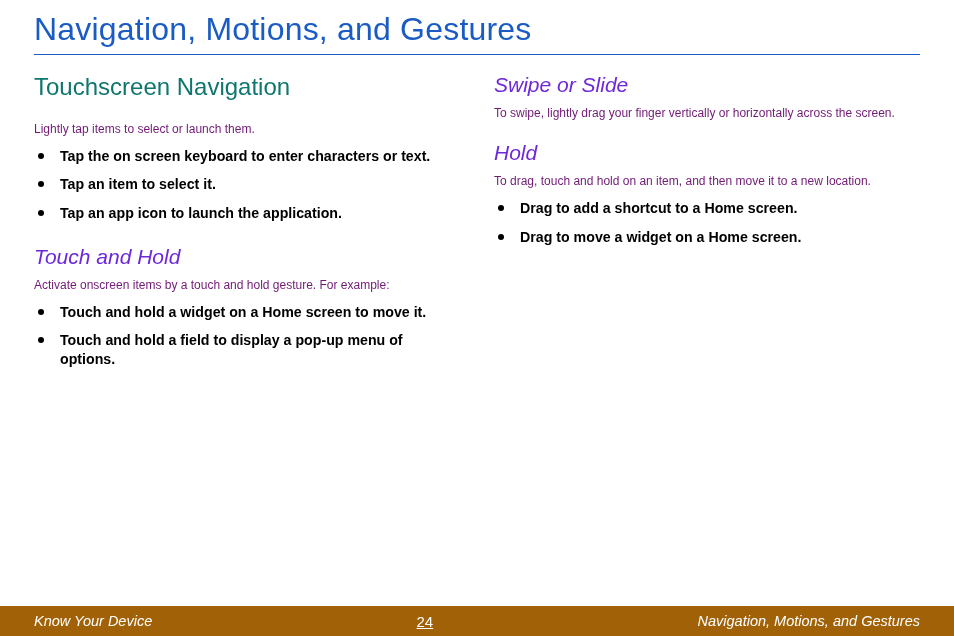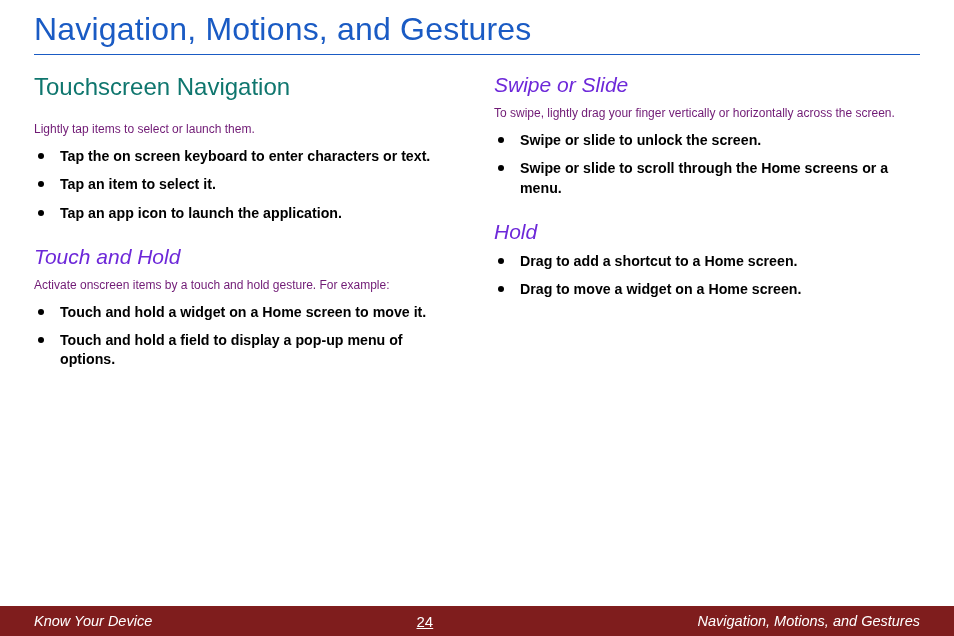--- a/index.html
+++ b/index.html
@@ -8,21 +8,21 @@
   .title { font-size: 32px; font-weight: 400; color: #1a5bc4; border-bottom: 1px solid #1a5bc4; padding-bottom: 6px; margin-bottom: 18px; letter-spacing: 0.2px; }
   .columns { display: flex; gap: 34px; }
   .col { width: 50%; }
   .section-h2 { font-size: 24px; font-weight: 400; color: #0f766e; margin-bottom: 16px; }
   .section-h3 { font-size: 21px; font-weight: 400; font-style: italic; color: #6d28d9; margin-bottom: 8px; }
   .para { font-size: 12px; color: #701a75; line-height: 1.35; margin-bottom: 10px; }
   ul.bullets { list-style: none; padding: 0; margin: 0 0 22px 0; }
   ul.bullets li { position: relative; padding-left: 26px; font-size: 14.2px; color: #000; line-height: 1.35; margin-bottom: 9px; font-weight: 600; }
   ul.bullets li::before { content: ""; position: absolute; left: 4px; top: 6px; width: 6px; height: 6px; background: #000; border-radius: 50%; }
   .block { margin-bottom: 20px; }
-  .footer { position: absolute; left: 0; bottom: 0; width: 100%; height: 30px; background: #7f1d1d; display: flex; align-items: center; justify-content: space-between; padding: 0 34px; color: #fff; font-style: italic; font-size: 14.5px; }
+  .footer { position: absolute; left: 0; bottom: 0; width: 100%; height: 30px; background: #a16207; display: flex; align-items: center; justify-content: space-between; padding: 0 34px; color: #fff; font-style: italic; font-size: 14.5px; }
   .footer .page-num { font-style: normal; font-size: 15px; text-decoration: underline; }
 </style>
 </head>
 <body>
 <div class="page">
 
 <h1 class="title">Navigation, Motions, and Gestures</h1>
 
 <div class="columns">
   <div class="col">
@@ -44,27 +44,24 @@
         <li>Touch and hold a widget on a Home screen to move it.</li>
         <li>Touch and hold a field to display a pop-up menu of options.</li>
       </ul>
     </div>
   </div>
 
   <div class="col">
     <div class="block">
       <h3 class="section-h3">Swipe or Slide</h3>
       <p class="para">To swipe, lightly drag your finger vertically or horizontally across the screen.</p>
-      <ul class="bullets">
-        <li>Swipe or slide to unlock the screen.</li>
-        <li>Swipe or slide to scroll through the Home screens or a menu.</li>
-      </ul>
     </div>
     <div class="block">
       <h3 class="section-h3">Hold</h3>
+      <p class="para">To drag, touch and hold on an item, and then move it to a new location.</p>
       <ul class="bullets">
         <li>Drag to add a shortcut to a Home screen.</li>
         <li>Drag to move a widget on a Home screen.</li>
       </ul>
     </div>
   </div>
 </div>
 
 <div class="footer">
   <span>Know Your Device</span>

